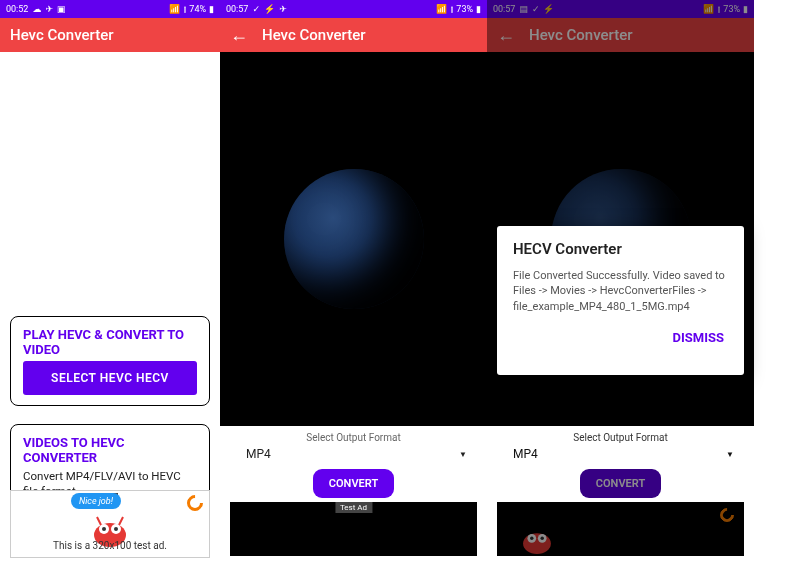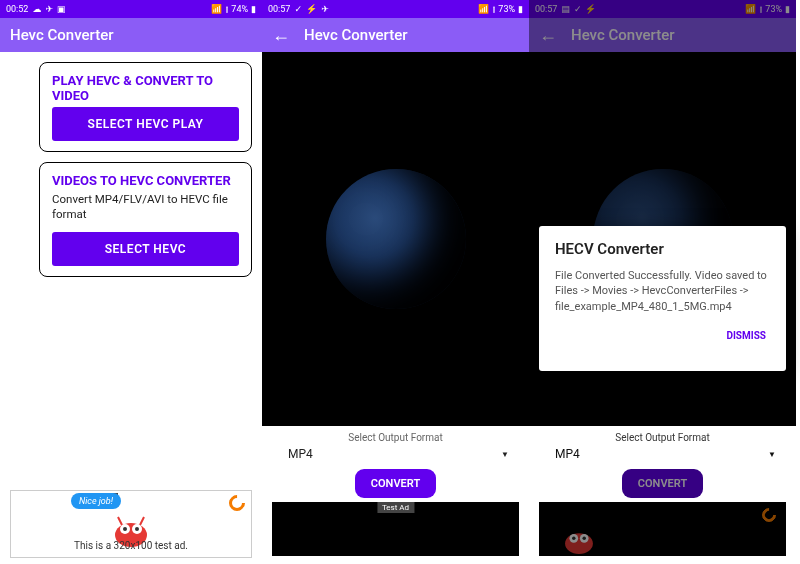--- a/index.html
+++ b/index.html
@@ -1,29 +1,29 @@
 <!DOCTYPE html>
 <html><head>
 <meta charset="utf-8">
 <style>
 * { box-sizing: border-box; margin: 0; padding: 0; font-family: Roboto, Arial, sans-serif; }
 body { width: 800px; height: 564px; display: flex; background: #fff; overflow: hidden; }
 .pane { height: 564px; display: flex; flex-direction: column; position: relative; }
-.pane1 { width: 262px; background: #fff; }
+.pane1 { width: 220px; background: #fff; }
 .pane2 { width: 267px; background: #fff; }
 .pane3 { width: 267px; background: #fff; }
 
 .statusbar { height: 18px; background: #6200ee; color: #fff; display: flex; align-items: center; justify-content: space-between; padding: 0 6px; font-size: 9px; }
 .status-left { display: flex; gap: 4px; align-items: center; }
 .status-right { display: flex; gap: 3px; align-items: center; }
 .si { font-size: 9px; }
 
-.appbar { height: 34px; background: #8b5cf6; color: #fff; display: flex; align-items: center; padding: 0 10px; font-size: 15px; font-weight: 500; gap: 14px; }
+.appbar { height: 34px; background: #ef4444; color: #fff; display: flex; align-items: center; padding: 0 10px; font-size: 15px; font-weight: 500; gap: 14px; }
 
-.content1 { flex: 1; display: flex; flex-direction: column; padding: 10px; gap: 10px; justify-content: flex-start; margin-left: 29px; }
+.content1 { flex: 1; display: flex; flex-direction: column; padding: 10px; gap: 18px; justify-content: flex-end; }
 .card { border: 1px solid #000; border-radius: 8px; padding: 10px 12px; }
 .card-title { color: #6200ee; font-weight: 700; font-size: 13px; margin-bottom: 4px; }
 .card-desc { font-size: 11.5px; color: #222; line-height: 1.3; margin-bottom: 10px; }
 .btn-wide { background: #6200ee; color: #fff; text-align: center; padding: 10px; font-size: 12px; font-weight: 600; letter-spacing: 0.5px; border-radius: 3px; cursor: pointer; }
 
 .ad { position: absolute; bottom: 6px; left: 10px; right: 10px; height: 68px; border: 1px solid #ccc; background: #fff; display: flex; align-items: center; padding: 4px; gap: 6px; overflow: hidden; justify-content: center; }
 .ad-monster { width: 46px; height: 46px; position: relative; }
 .ad-bubble { position: absolute; top: 2px; left: 60px; background: #2196f3; color: #fff; font-size: 9px; padding: 3px 8px; border-radius: 10px; font-style: italic; }
 .ad-orange { position: absolute; top: 4px; right: 6px; width: 16px; height: 16px; border: 3px solid #f57c00; border-radius: 50%; border-top-color: transparent; transform: rotate(45deg);}
 .ad-text { position: absolute; bottom: 6px; left: 0; right: 0; text-align: center; font-size: 10px; color: #333; }
@@ -37,21 +37,21 @@
 .dropdown { display: flex; align-items: center; justify-content: space-between; padding: 2px 10px; font-size: 12px; color: #222; }
 .dropdown-val { flex: 1; text-align: left; padding-left: 6px; }
 .btn-convert { background: #6200ee; color: #fff; display: inline-block; padding: 8px 16px; font-size: 11px; font-weight: 600; border-radius: 9px; margin-top: 6px; cursor: pointer; }
 .testad-strip { background: #000; height: 54px; position: relative; margin-top: 4px; }
 .testad-label { position: absolute; top: 0; left: 50%; transform: translateX(-50%); background: #444; color: #fff; font-size: 8px; padding: 1px 5px; }
 .dimmed { filter: brightness(0.55); }
 .dialog { position: absolute; top: 226px; left: 10px; right: 10px; background: #fff; border-radius: 3px; padding: 14px 16px 24px; z-index: 10; box-shadow: 0 4px 20px rgba(0,0,0,0.4); }
 .dlg-title { font-size: 15px; font-weight: 600; color: #222; margin-bottom: 10px; }
 .dlg-body { font-size: 11px; color: #555; line-height: 1.4; margin-bottom: 10px; }
 .dlg-actions { text-align: right; }
-.dlg-dismiss { color: #6200ee; font-size: 10px; font-weight: 700; padding: 6px 4px; cursor: pointer; display: inline-block; }
+.dlg-dismiss { color: #6200ee; font-size: 13px; font-weight: 700; padding: 6px 4px; cursor: pointer; display: inline-block; }
 
 .arrow-back { font-size: 18px; cursor: pointer; }
 .tri-down { font-size: 8px; }
 </style>
 </head>
 <body>
 
 <div class="pane pane1">
   <div class="statusbar">
     <div class="status-left">
@@ -66,21 +66,21 @@
       <span class="si">74%</span>
       <span class="si">▮</span>
     </div>
   </div>
   <div class="appbar">
     <span>Hevc Converter</span>
   </div>
   <div class="content1">
     <div class="card">
       <div class="card-title">PLAY HEVC &amp; CONVERT TO VIDEO</div>
-      <div class="btn-wide">SELECT HEVC PLAY</div>
+      <div class="btn-wide">SELECT HEVC HECV</div>
     </div>
     <div class="card">
       <div class="card-title">VIDEOS TO HEVC CONVERTER</div>
       <div class="card-desc">Convert MP4/FLV/AVI to HEVC  file format</div>
       <div class="btn-wide">SELECT HEVC</div>
     </div>
   </div>
   <div class="ad">
     <svg class="ad-monster" viewBox="0 0 46 46">
       <ellipse cx="23" cy="34" rx="16" ry="12" fill="#e53935"></ellipse>

